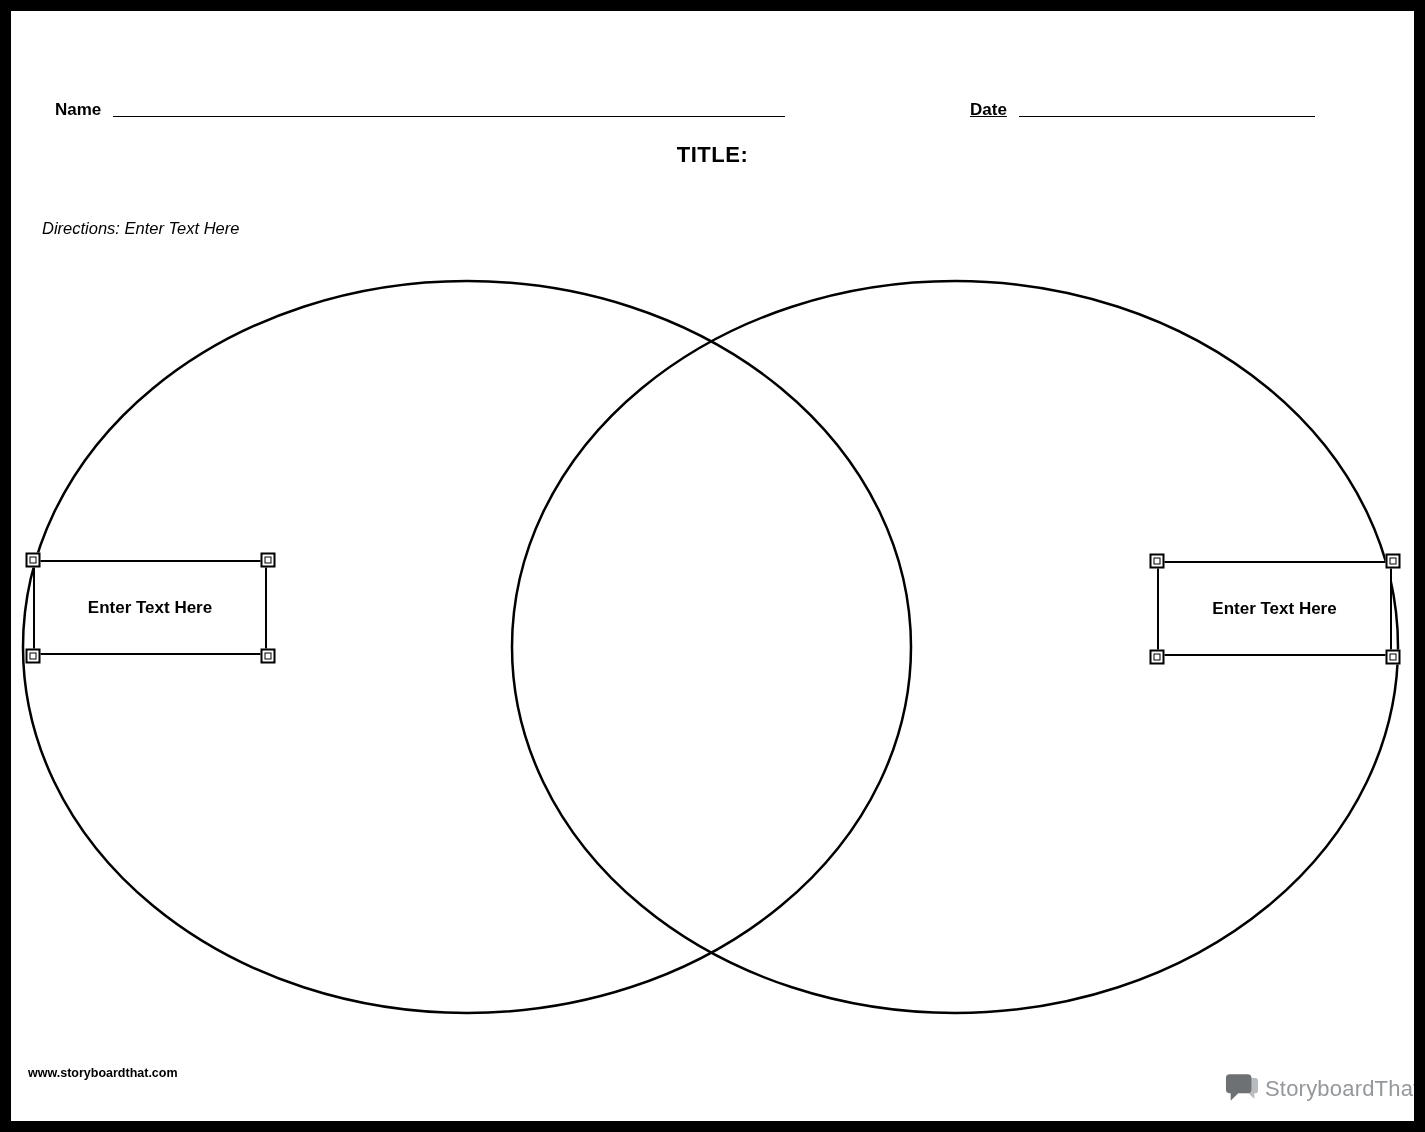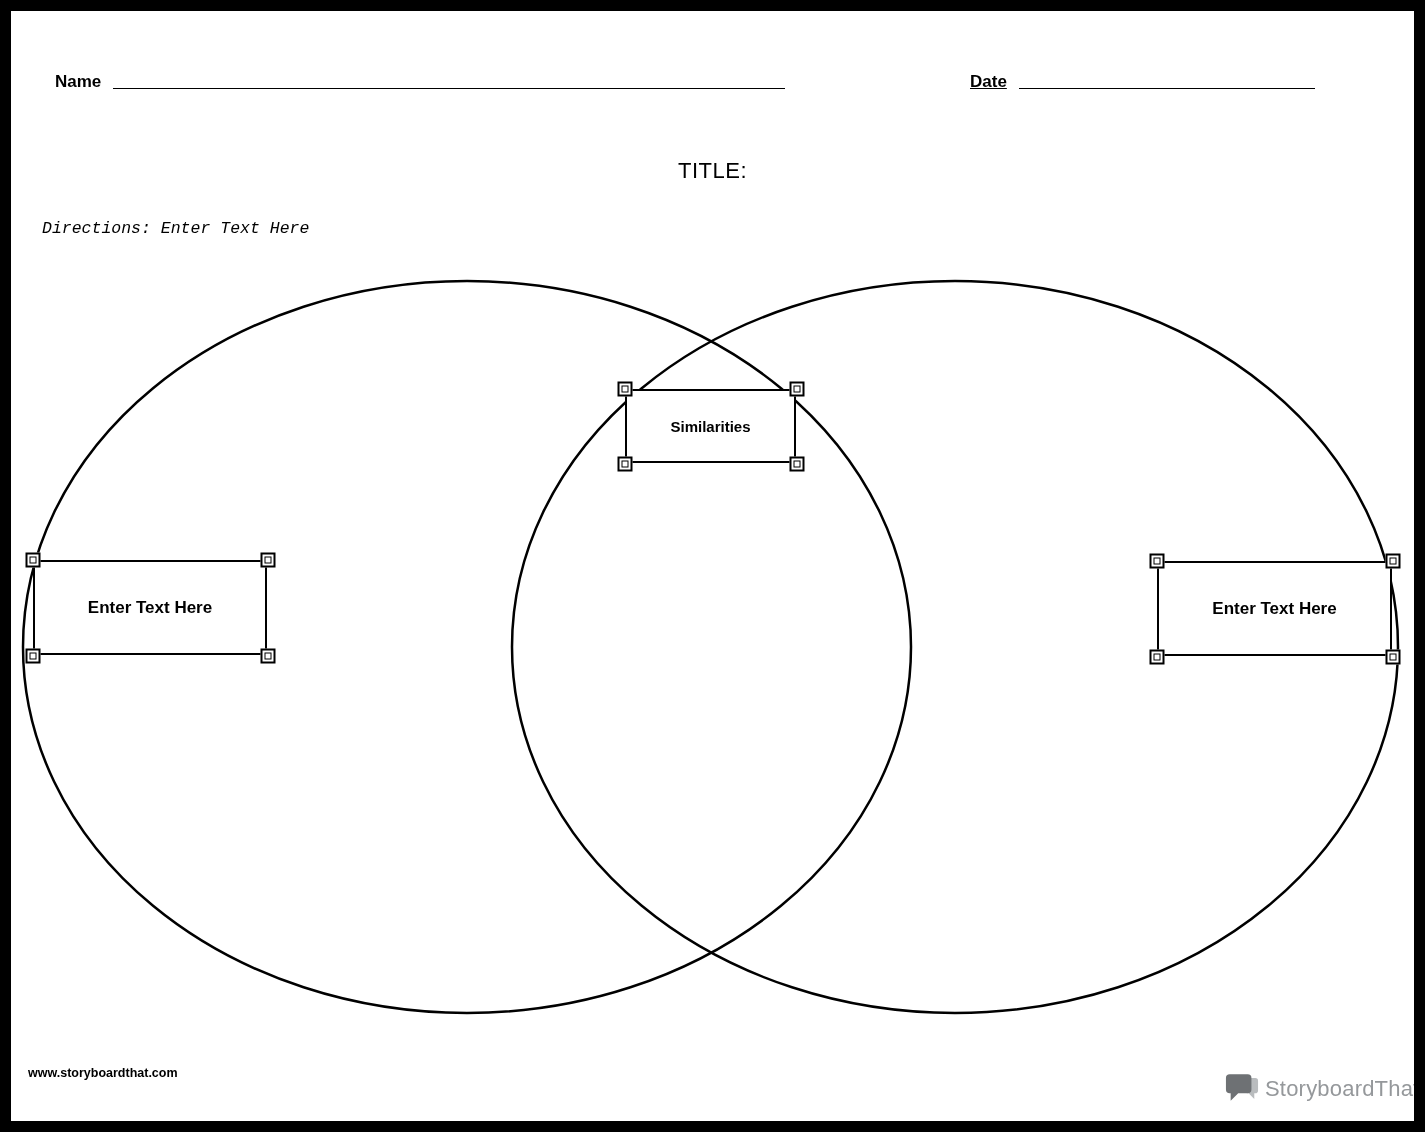--- a/index.html
+++ b/index.html
@@ -20,49 +20,49 @@
   }
 
   
   .field {
     position: absolute;
     display: flex;
     align-items: flex-end;
     gap: 12px;
     font-weight: bold;
     font-size: 17px;
+    margin-top: 28px;
   }
   .field-label { line-height: 1; padding-bottom: 1px; }
   .field-line {
     flex: 1;
     height: 0;
     border-bottom: 1.6px solid #000;
     margin-bottom: 2px;
   }
   .name-field { left: 44px; top: 62px; width: 730px; }
   .date-field { left: 959px; top: 62px; width: 345px; text-decoration: underline; }
 
   .page-title {
     position: absolute;
     left: 0; right: 0;
     top: 131px;
     text-align: center;
-    font-weight: normal;
+    font-weight: bold;
     font-size: 22px;
     letter-spacing: 0.5px;
-    margin-top: 16px;
   }
 
   .directions {
     position: absolute;
     left: 31px;
     top: 208px;
     font-style: italic;
     font-size: 16.5px;
-    font-family: Liberation Mono, monospace;
+    font-family: Liberation Sans, sans-serif;
   }
 
   
   .venn-svg {
     position: absolute;
     left: 0; top: 0;
     width: 1403px;
     height: 1110px;
   }
 
@@ -145,27 +145,20 @@
 
   <div class="page-title">TITLE:</div>
 
   <div class="directions">Directions: Enter Text Here</div>
 
   <svg class="venn-svg" viewBox="0 0 1403 1110">
     <ellipse cx="456" cy="636" rx="444" ry="366" fill="none" stroke="#000" stroke-width="2.5"></ellipse>
     <ellipse cx="944" cy="636" rx="443" ry="366" fill="none" stroke="#000" stroke-width="2.5"></ellipse>
   </svg>
 
-  <div class="text-box box-similarities">
-    <span>Similarities</span>
-    <span class="handle tl"></span>
-    <span class="handle tr"></span>
-    <span class="handle bl"></span>
-    <span class="handle br"></span>
-  </div>
 
   <div class="text-box box-left">
     <span>Enter Text Here</span>
     <span class="handle tl"></span>
     <span class="handle tr"></span>
     <span class="handle bl"></span>
     <span class="handle br"></span>
   </div>
 
   <div class="text-box box-right">

